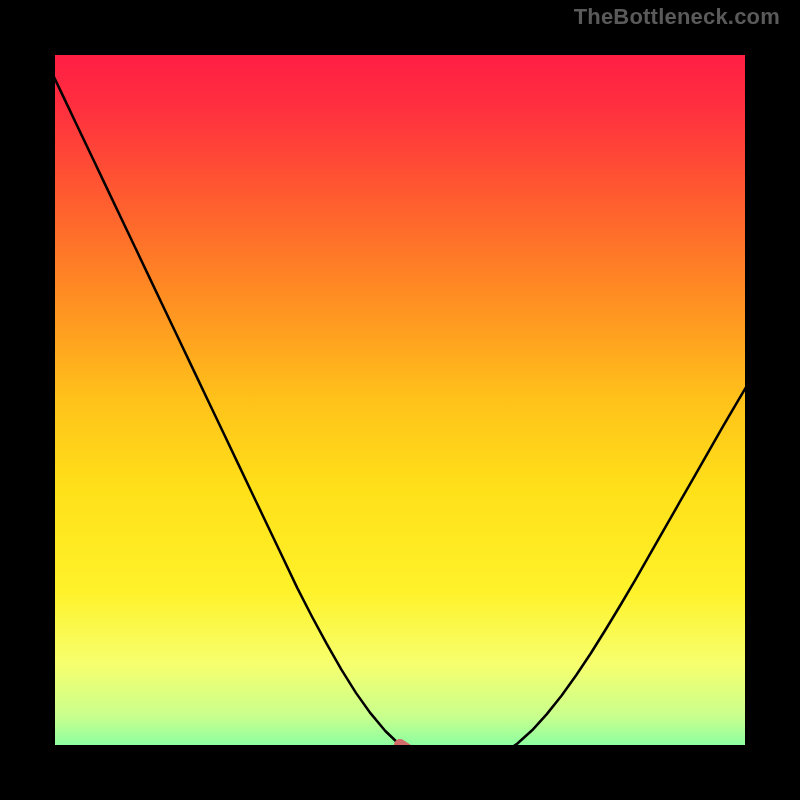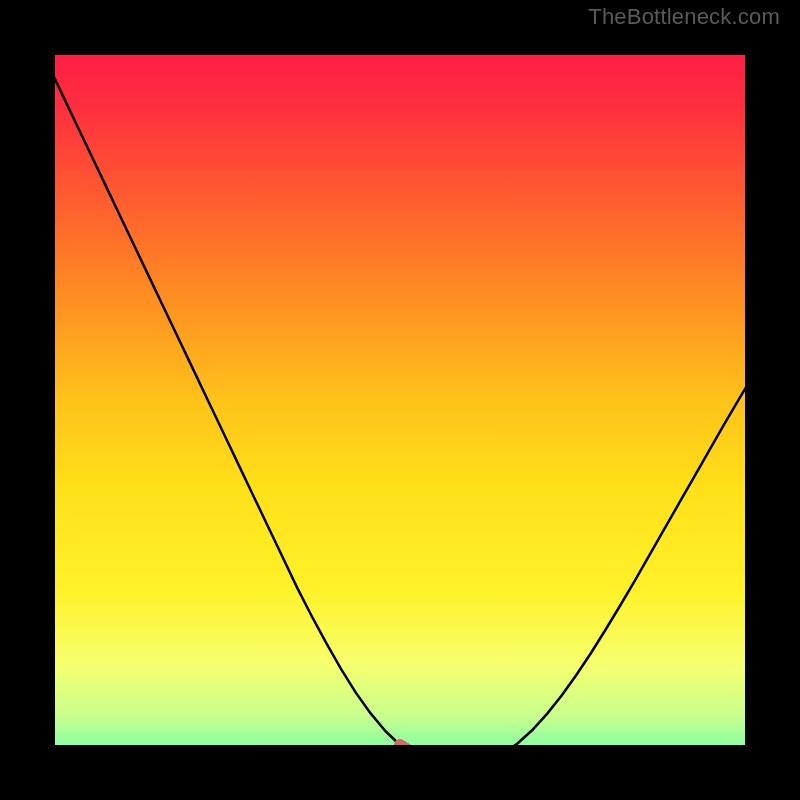--- a/index.html
+++ b/index.html
@@ -16,21 +16,21 @@
     width: 800px;
     height: 800px;
     background: #000;
   }
   .watermark {
     position: absolute;
     top: 4px;
     right: 20px;
     color: #5a5a5a;
     font-size: 22px;
-    font-weight: 400;
+    font-weight: 700;
     letter-spacing: 0.2px;
     z-index: 10;
   }
   svg {
     position: absolute;
     top: 0;
     left: 0;
   }
 </style>
 </head>

